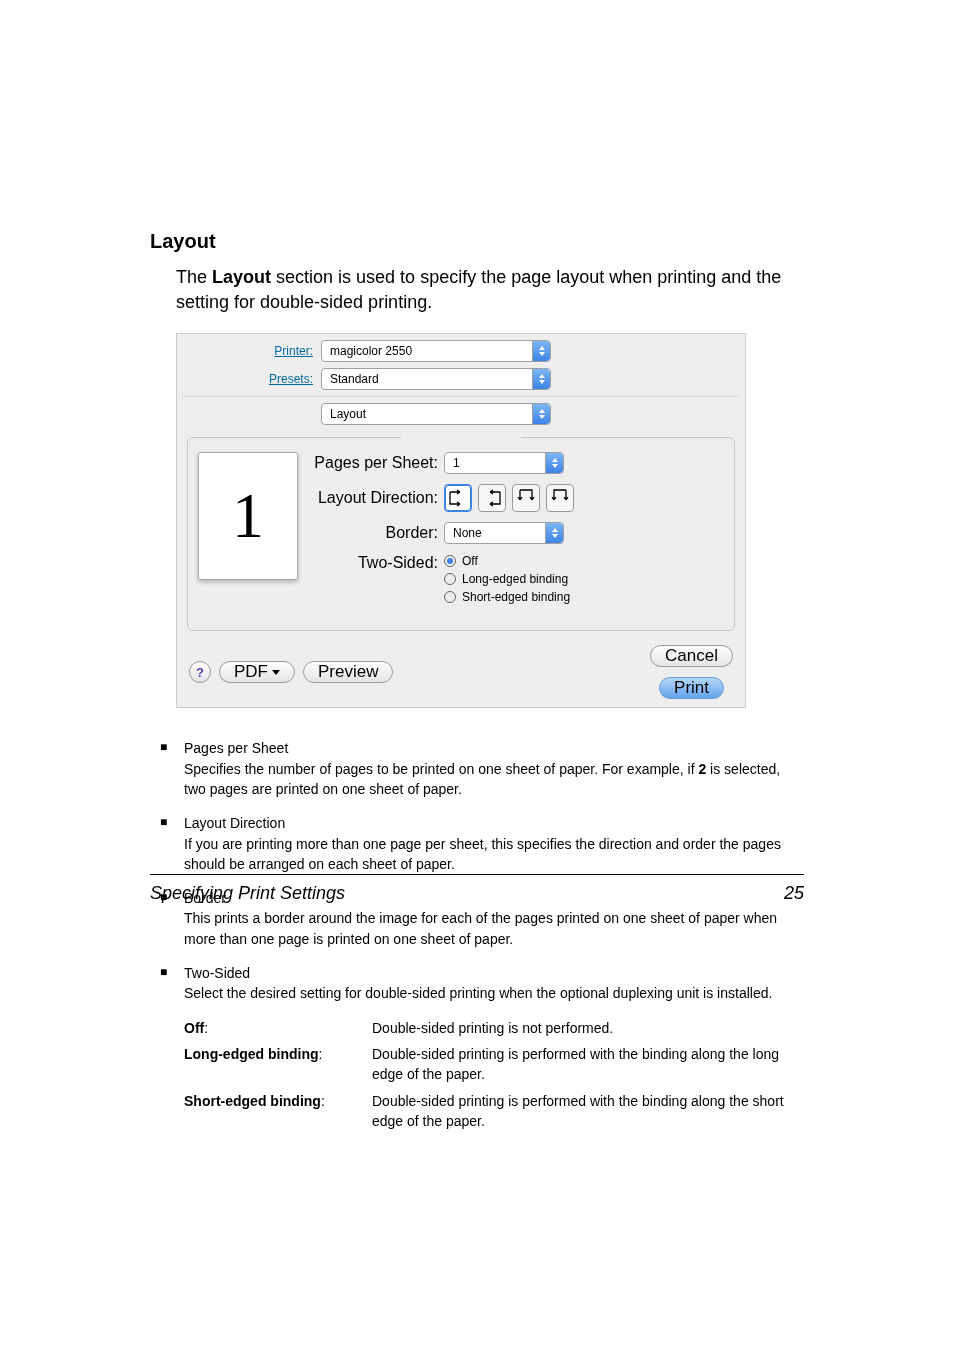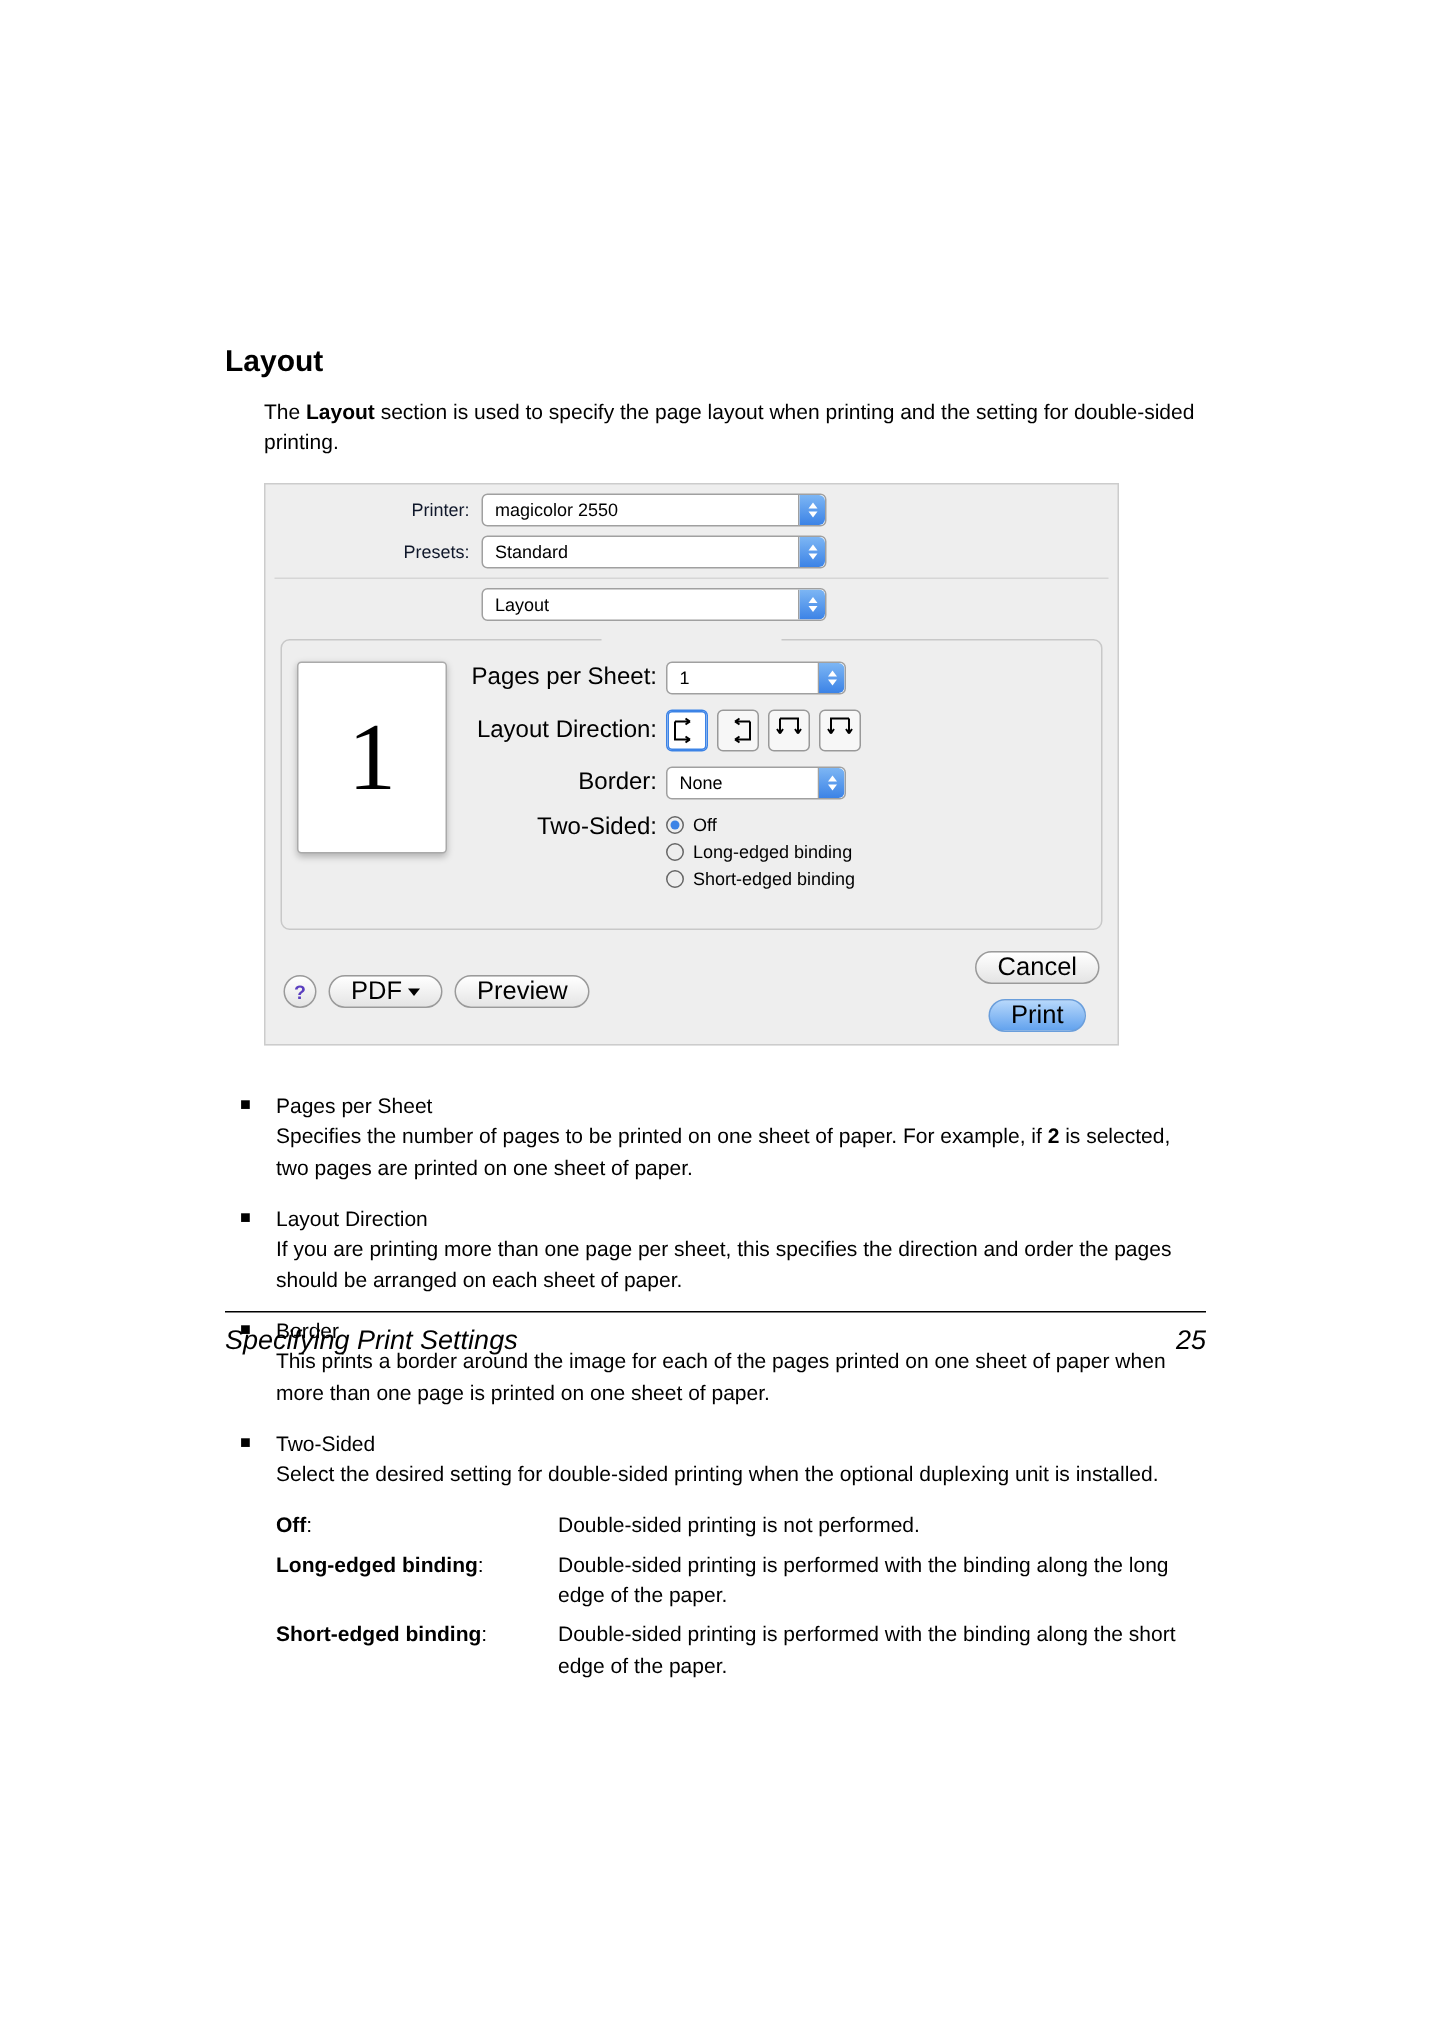--- a/index.html
+++ b/index.html
@@ -1,24 +1,24 @@
 <!DOCTYPE html>
 <html><head>
 <meta charset="utf-8">
 <style>
   * { box-sizing: border-box; margin: 0; padding: 0; }
   html, body { width: 954px; height: 1350px; background: #fff; font-family: Arial, Helvetica, sans-serif; color: #000; }
   .page { width: 954px; height: 964px; padding: 230px 150px 60px 150px; position: relative; border-radius: 20px; }
   .heading { font-size: 20px; font-weight: bold; margin-bottom: 12px; color: #000; }
-  .intro { font-size: 14px; line-height: 1.4; margin: 0 0 18px 26px; }
+  .intro { font-size: 18px; line-height: 1.4; margin: 0 0 18px 26px; }
   .intro .bold { font-weight: bold; }
   .dialog-wrap { margin: 0 0 30px 26px; border: 1px solid #ccc; width: 570px; background: #eeeeee; padding: 6px 6px 8px 6px; }
   .dialog-inner { position: relative; width: 100%; }
   .row { display: flex; align-items: center; gap: 8px; margin-bottom: 6px; }
-  .row .lbl { width: 130px; text-align: right; font-size: 12px; color: #0f172a; }
+  .row .lbl { width: 130px; text-align: right; font-size: 12px; color: #0369a1; text-decoration: underline; }
   .mac-select {
     flex: 0 0 auto; height: 22px; background: #fff; border: 1px solid #a0a0a0;
     border-radius: 4px; display: flex; align-items: center; justify-content: space-between;
     font-size: 12px; padding: 0 0 0 8px; color: #000;
   }
   .mac-select .cap {
     width: 18px; height: 100%;
     background: linear-gradient(#7db6f4,#3c83e6);
     border-left: 1px solid #a0a0a0;
     border-radius: 0 4px 4px 0;

